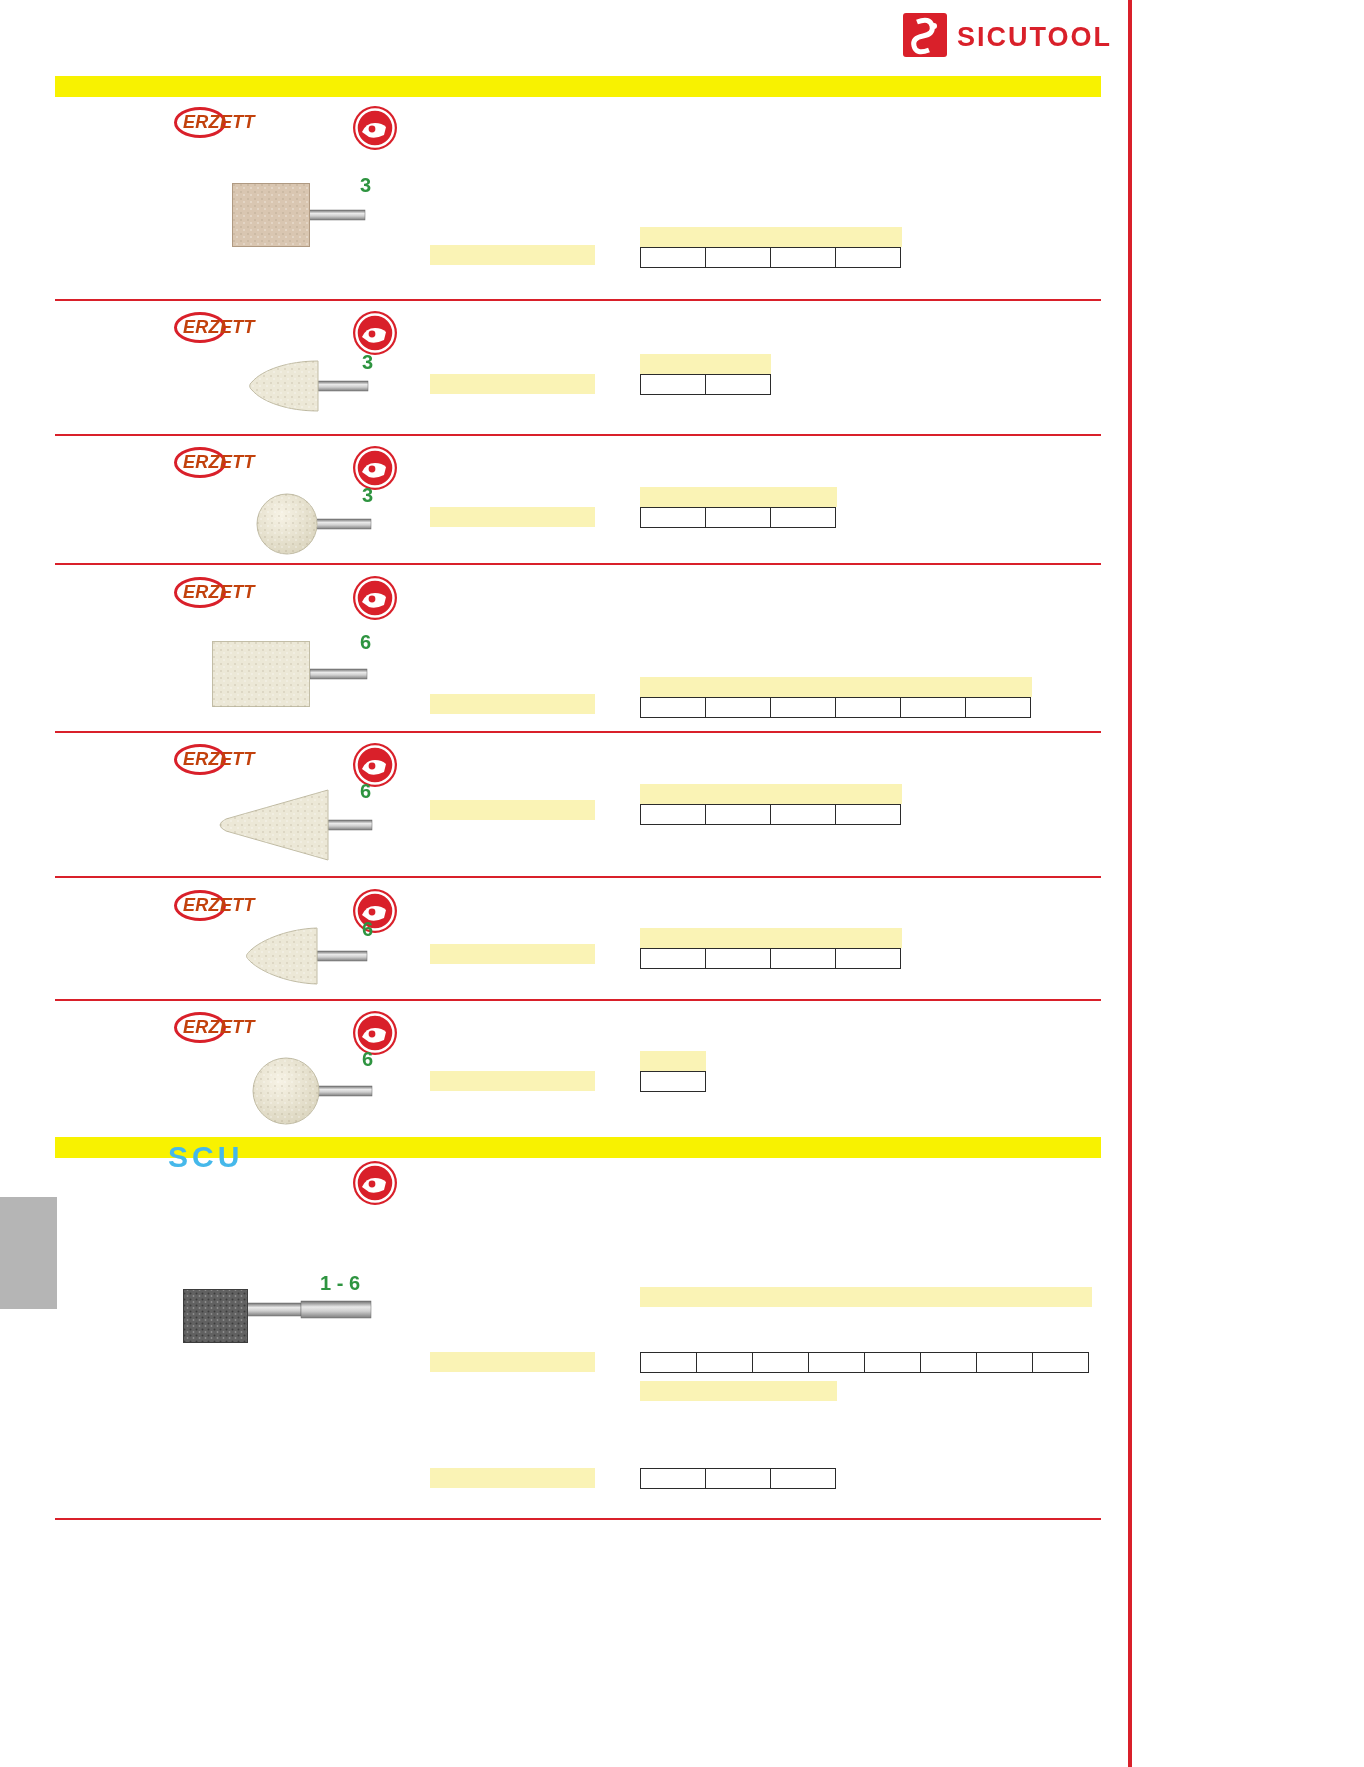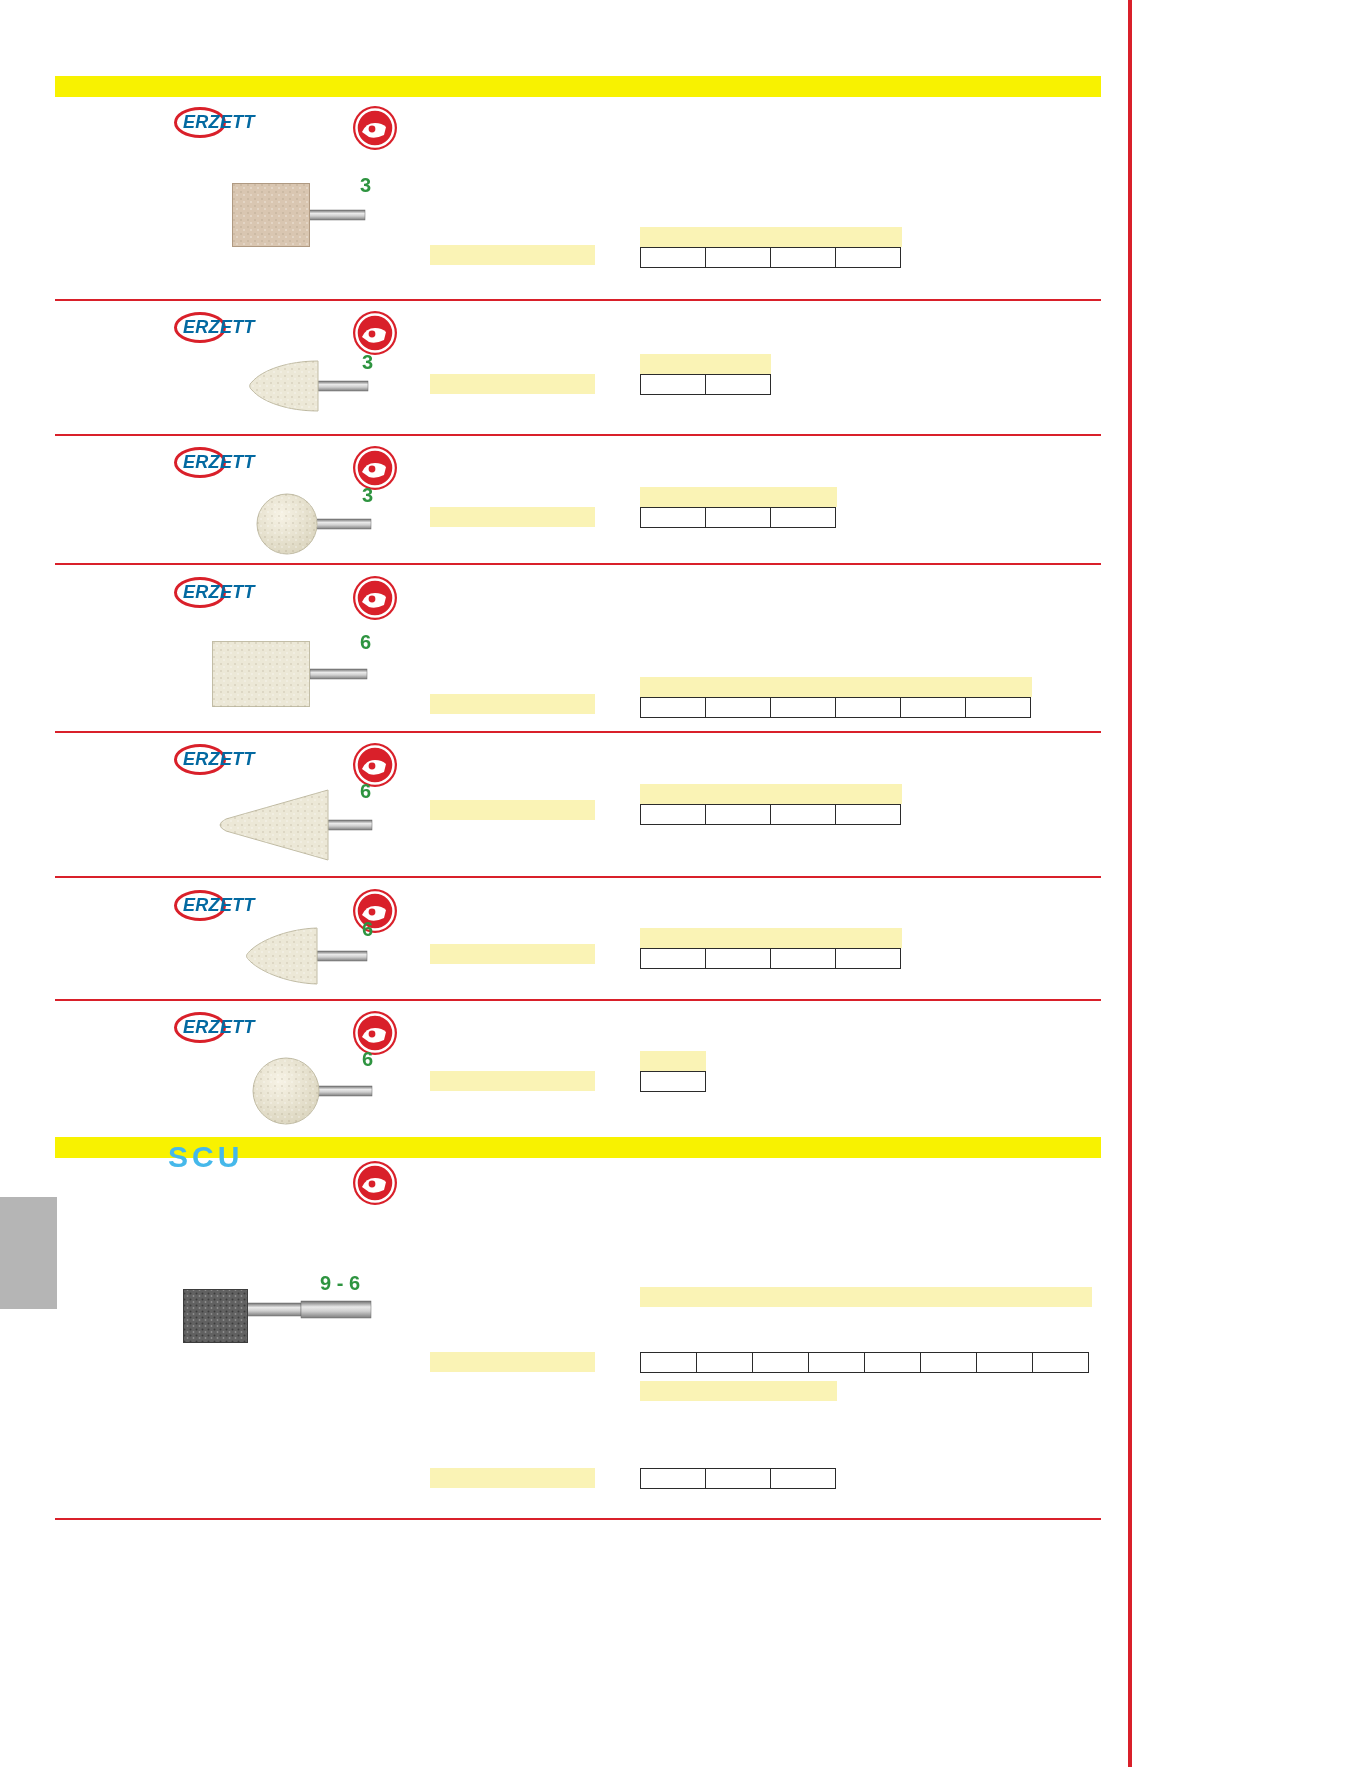--- a/index.html
+++ b/index.html
@@ -13,21 +13,21 @@
 
   .brandmark { position:absolute; left:903px; top:13px; display:flex; align-items:center; gap:10px; }
   .brand-text { color:#d9202a; font-weight:bold; font-size:27px; letter-spacing:2px; }
 
   .cat-bar { position:absolute; left:55px; width:1046px; height:21px; background:#f8f200; }
   .sep { position:absolute; left:55px; width:1046px; height:2px; background:#d9202a; }
 
   .erzett { position:absolute; width:78px; height:24px; }
   .erzett .oval { position:absolute; left:-9px; top:-5px; width:52px; height:31px;
     border:3px solid #d9202a; border-radius:50%; }
-  .erzett .etext { position:relative; font-weight:bold; font-style:italic; color:#0369a1;
+  .erzett .etext { position:relative; font-weight:bold; font-style:italic; color:#c2410c;
     font-size:18px; letter-spacing:0.3px; }
 
   .scu { position:absolute; color:#45b8ea; font-weight:bold; font-size:30px; letter-spacing:4px; }
 
   .safety { position:absolute; width:46px; height:46px; }
   .product { position:absolute; line-height:0; }
   .shankno { position:absolute; color:#2e9440; font-weight:bold; font-size:20px; }
 
   .hl, .thead { position:absolute; height:20px; background:#faf3b5; }
   .cells { position:absolute; display:flex; }
@@ -60,20 +60,30 @@
         <rect width="6" height="6" fill="#616161"></rect>
         <circle cx="1.5" cy="1.5" r="1" fill="#3c3c3c"></circle>
         <circle cx="4.5" cy="4" r="0.9" fill="#8f8f8f"></circle>
       </pattern>
     </defs>
   </svg>
 
   <div class="right-rule"></div>
   <div class="side-tab"></div>
 
+  <div class="brandmark">
+    <span>
+      <svg width="44" height="44" viewBox="0 0 44 44">
+        <rect width="44" height="44" rx="3" fill="#d9202a"></rect>
+        <path d="M14 9 q13 -5 15 4 q2 8 -9 10 q-11 2 -9 10 q2 9 15 4" fill="none" stroke="#fff" stroke-width="5"></path>
+        <circle cx="31" cy="13" r="3" fill="#fff"></circle>
+      </svg>
+    </span>
+    <span class="brand-text">SICUTOOL</span>
+  </div>
 
   <div class="cat-bar" style="top:76px"></div>
 
   <div class="erzett" style="left:183px; top:112px">
     <span class="oval"></span>
     <span class="etext">ERZETT</span>
   </div>
   <span class="safety" style="left:352px; top:105px">
     <svg width="46" height="46" viewBox="0 0 46 46">
       <circle cx="23" cy="23" r="22" fill="#d9202a"></circle>
@@ -286,21 +296,21 @@
       <circle cx="20" cy="24" r="3.4" fill="#d9202a"></circle>
     </svg>
   </span>
   <div class="product" style="left:183px; top:1286px">
     <svg width="192" height="60" viewBox="0 0 192 60">
       <rect x="64" y="17" width="54" height="13" fill="url(#steelGrad)" stroke="#6a6a6a" stroke-width="0.5"></rect>
       <rect x="118" y="15" width="70" height="17" fill="url(#steelGrad)" stroke="#6a6a6a" stroke-width="0.5"></rect>
       <rect x="0.5" y="3.5" width="64" height="53" fill="url(#speck)" stroke="#3d3d3d"></rect>
     </svg>
   </div>
-  <span class="shankno" style="left:320px; top:1272px">9 - 6</span>
+  <span class="shankno" style="left:320px; top:1272px">1 - 6</span>
   <div class="thead" style="left:640px; top:1287px; width:452px"></div>
   <div class="hl" style="left:430px; top:1352px; width:165px"></div>
   <div class="cells narrow" style="left:640px; top:1352px">
     <div class="cell"></div>
     <div class="cell"></div>
     <div class="cell"></div>
     <div class="cell"></div>
     <div class="cell"></div>
     <div class="cell"></div>
     <div class="cell"></div>

